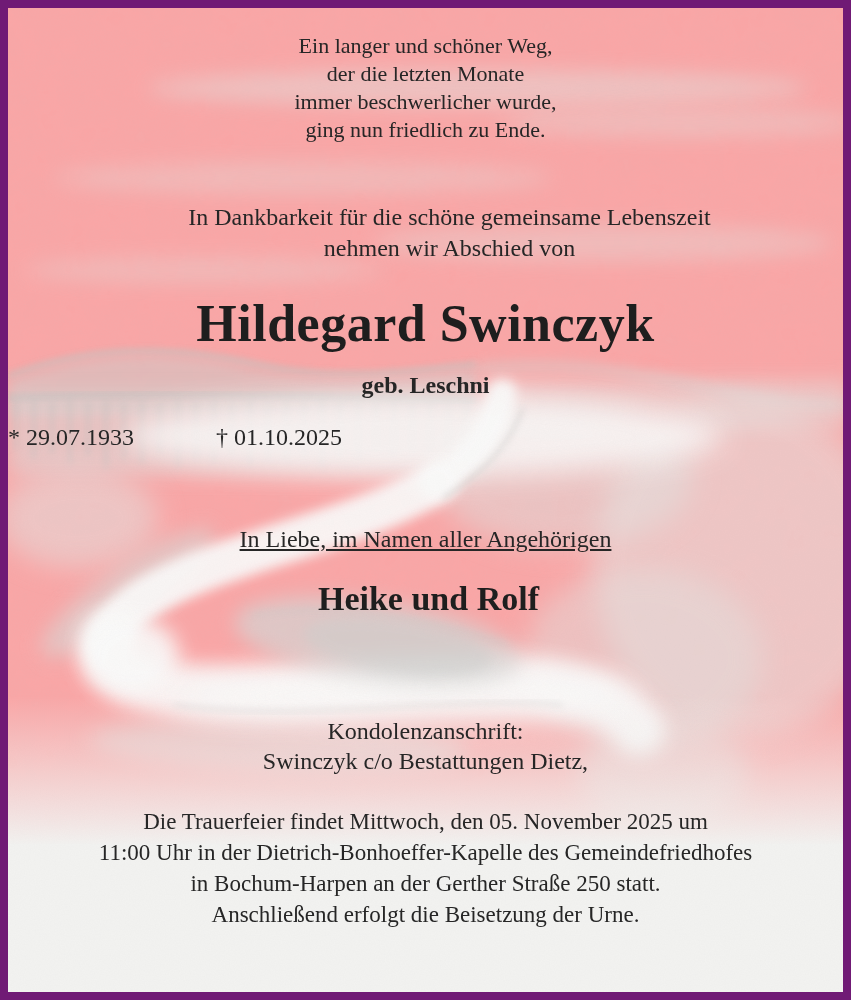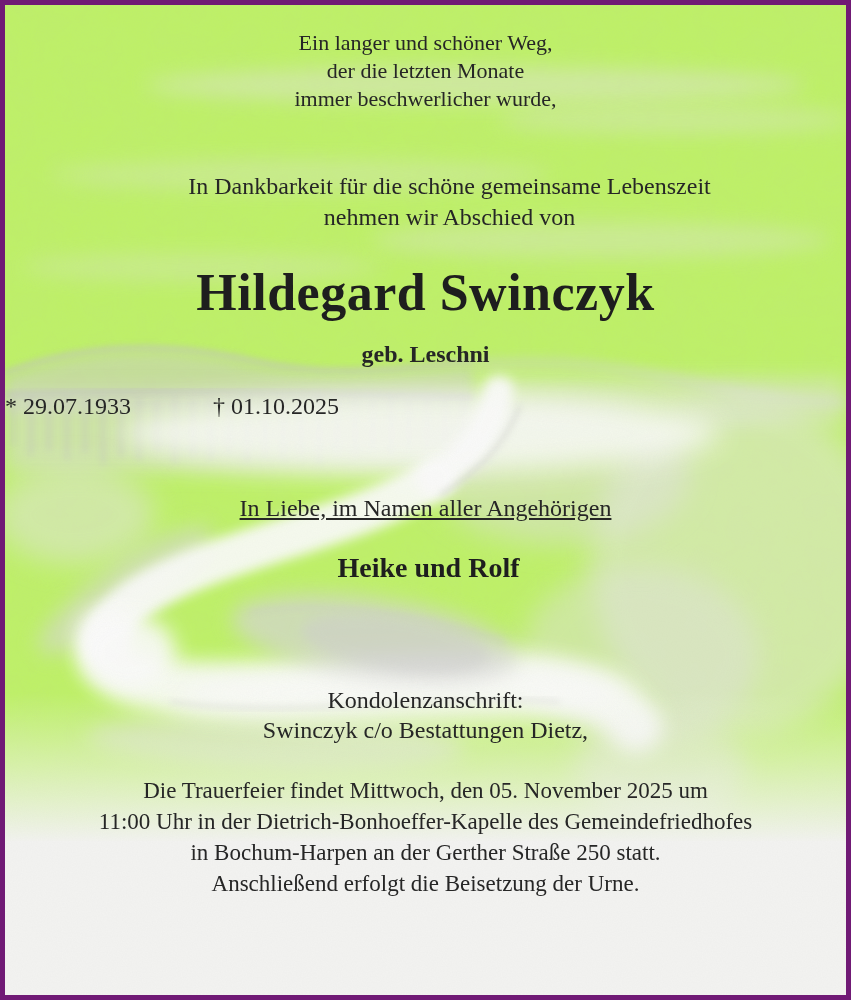--- a/index.html
+++ b/index.html
@@ -1,34 +1,34 @@
 <!DOCTYPE html>
 <html lang="de"><head>
 <meta charset="utf-8">
 <style>
   html,body{margin:0;padding:0;background:#ffffff;}
   .page{
     position:relative;
     width:851px;height:1000px;
     box-sizing:border-box;
-    background:#bef264;
-    border:5px solid #701a75;
+    background:#fca5a5;
+    border:8px solid #701a75;
     overflow:hidden;
     font-family:"Liberation Serif","DejaVu Serif",serif;
     color:#262626;
   }
   .sketch{position:absolute;left:0;top:0;width:841px;height:990px;z-index:0;}
   .content{position:relative;z-index:2;text-align:center;}
   .verse{padding-top:24px;font-size:22px;line-height:28px;}
   .intro{margin-top:58px;font-size:24px;line-height:31px;margin-left:48px;}
   .name{margin-top:30px;font-size:52px;line-height:60px;font-weight:bold;letter-spacing:.5px;color:#1e1e1e;}
   .maiden{margin-top:18px;font-size:24px;line-height:26px;font-weight:bold;}
   .dates{margin-top:24px;font-size:24px;line-height:30px;display:flex;justify-content:flex-start;gap:82px;}
   .farewell{margin-top:72px;font-size:24px;line-height:30px;text-decoration:underline;}
-  .mourners{margin-top:28px;font-size:28px;line-height:34px;font-weight:bold;color:#1e1e1e;padding-left:6px;}
+  .mourners{margin-top:28px;font-size:34px;line-height:34px;font-weight:bold;color:#1e1e1e;padding-left:6px;}
   .condolence{margin-top:100px;font-size:24px;line-height:30px;}
   .funeral{margin-top:30px;font-size:23px;line-height:31px;white-space:nowrap;}
 </style>
 </head>
 <body>
 
 <div class="page">
 
   <svg class="sketch" viewBox="0 0 841 990" aria-hidden="true">
     <defs>
@@ -113,20 +113,21 @@
 
     <rect x="0" y="0" width="841" height="990" filter="url(#grain)"></rect>
   </svg>
 
   <div class="content">
 
     <div class="verse">
       <div>Ein langer und schöner Weg,</div>
       <div>der die letzten Monate</div>
       <div>immer beschwerlicher wurde,</div>
+      <div>ging nun friedlich zu Ende.</div>
     </div>
 
     <div class="intro">
       <div>In Dankbarkeit für die schöne gemeinsame Lebenszeit</div>
       <div>nehmen wir Abschied von</div>
     </div>
 
     <div class="name">Hildegard Swinczyk</div>
 
     <div class="maiden">geb. Leschni</div>

